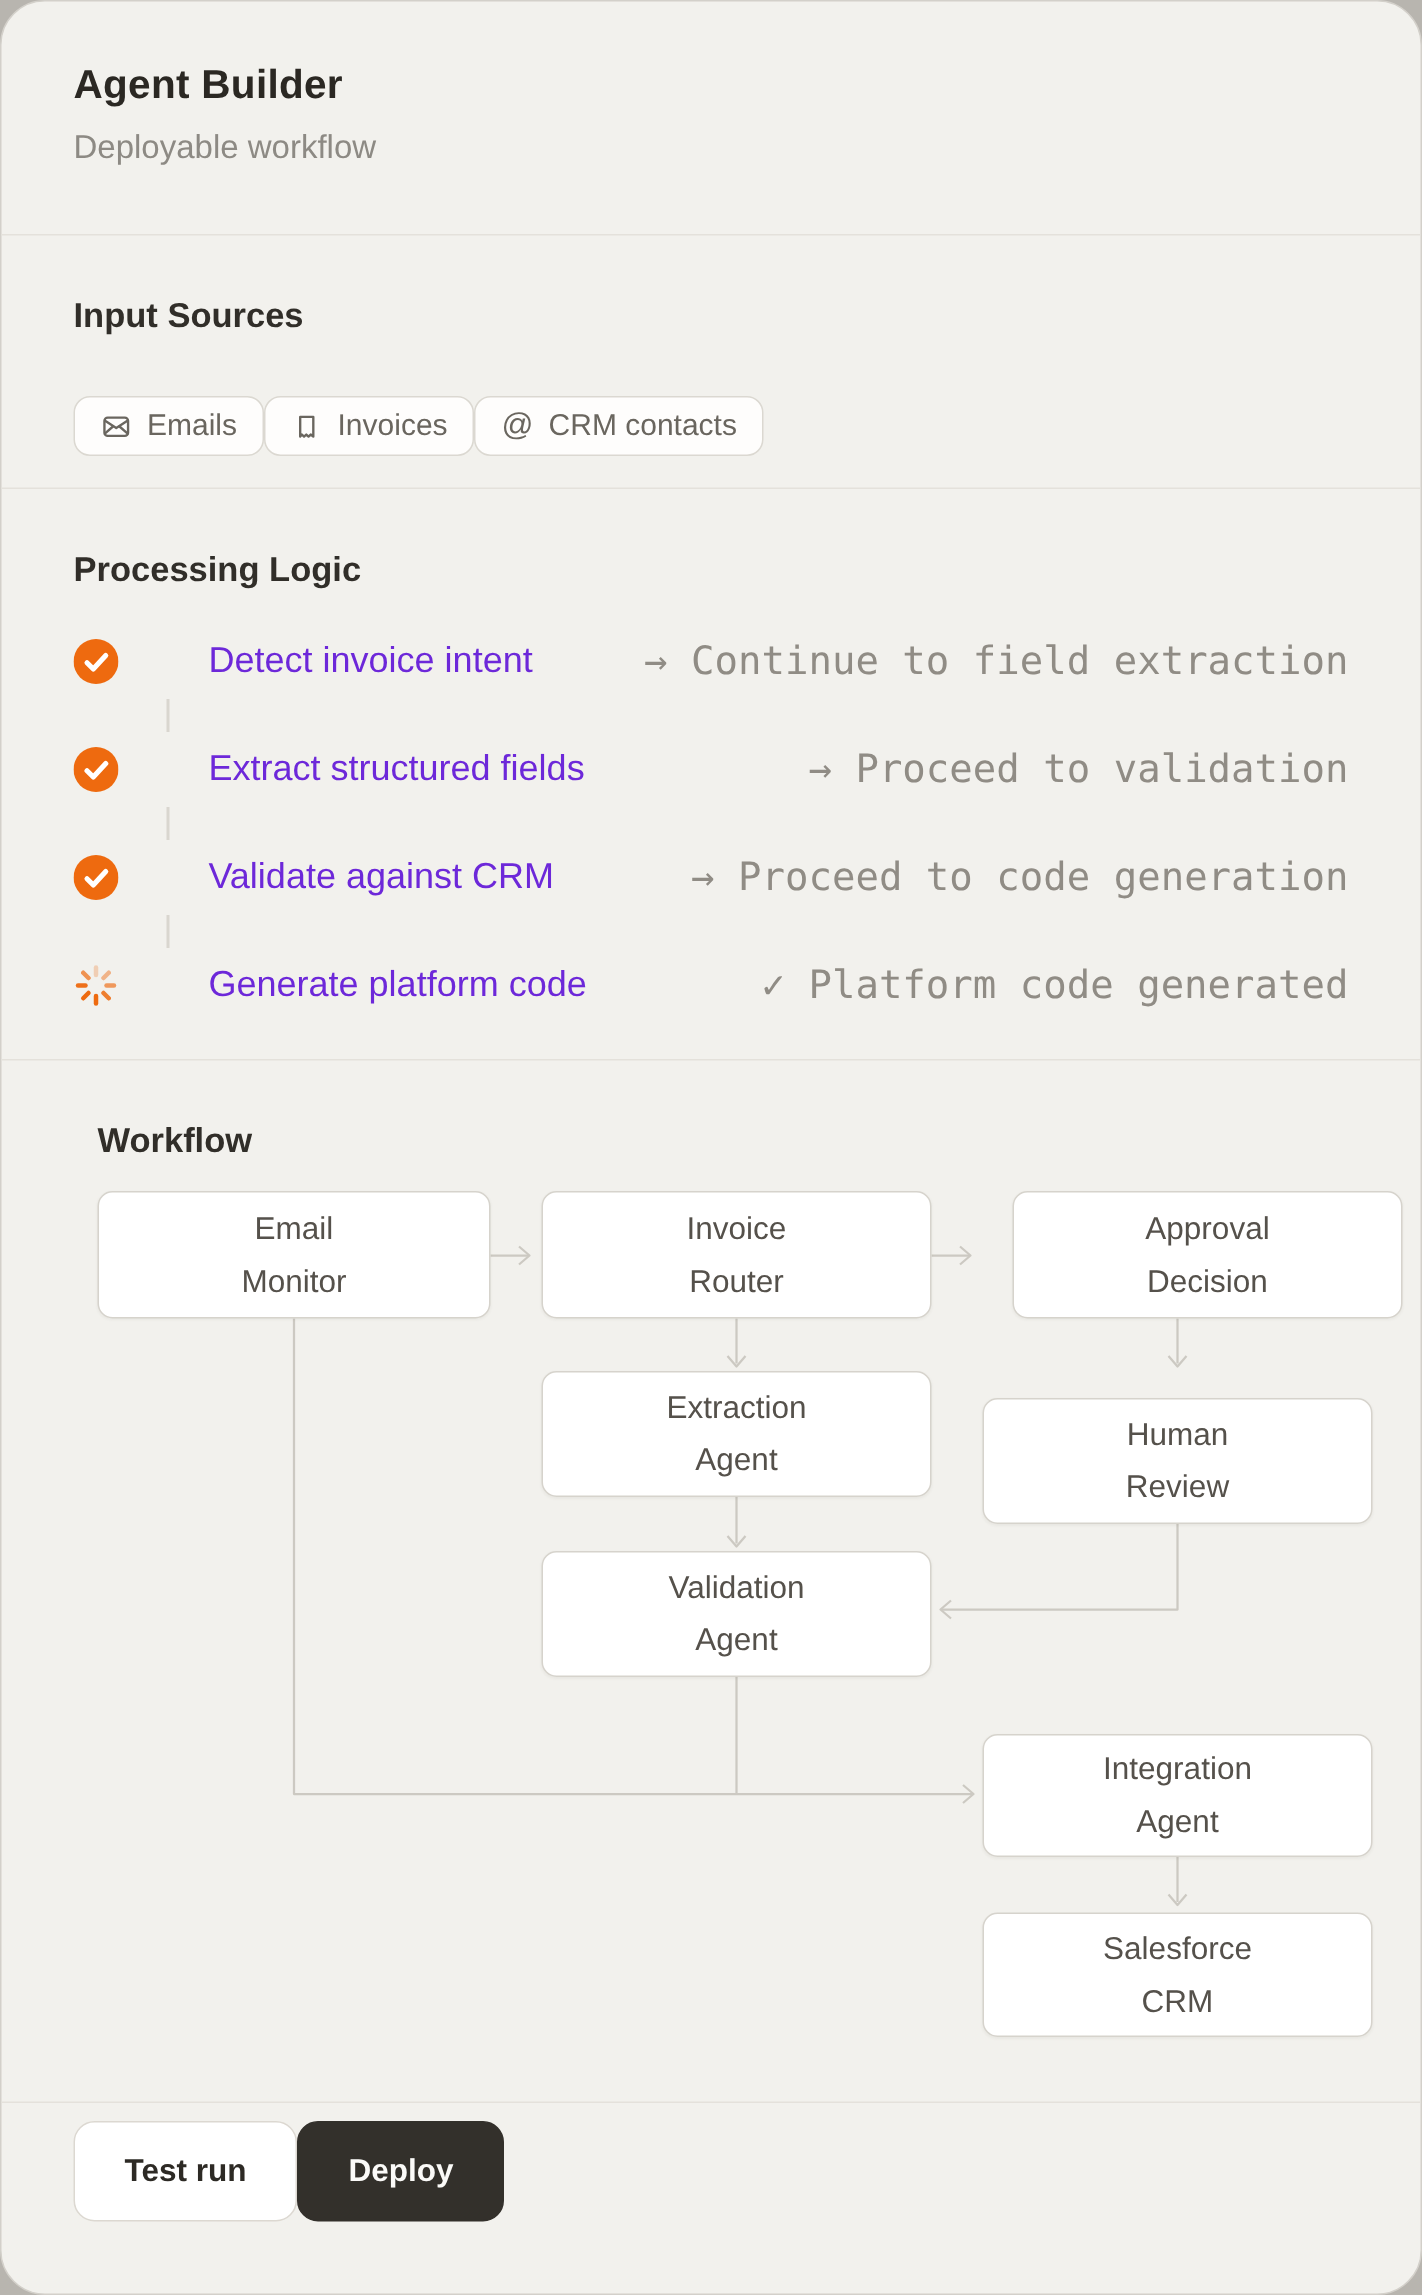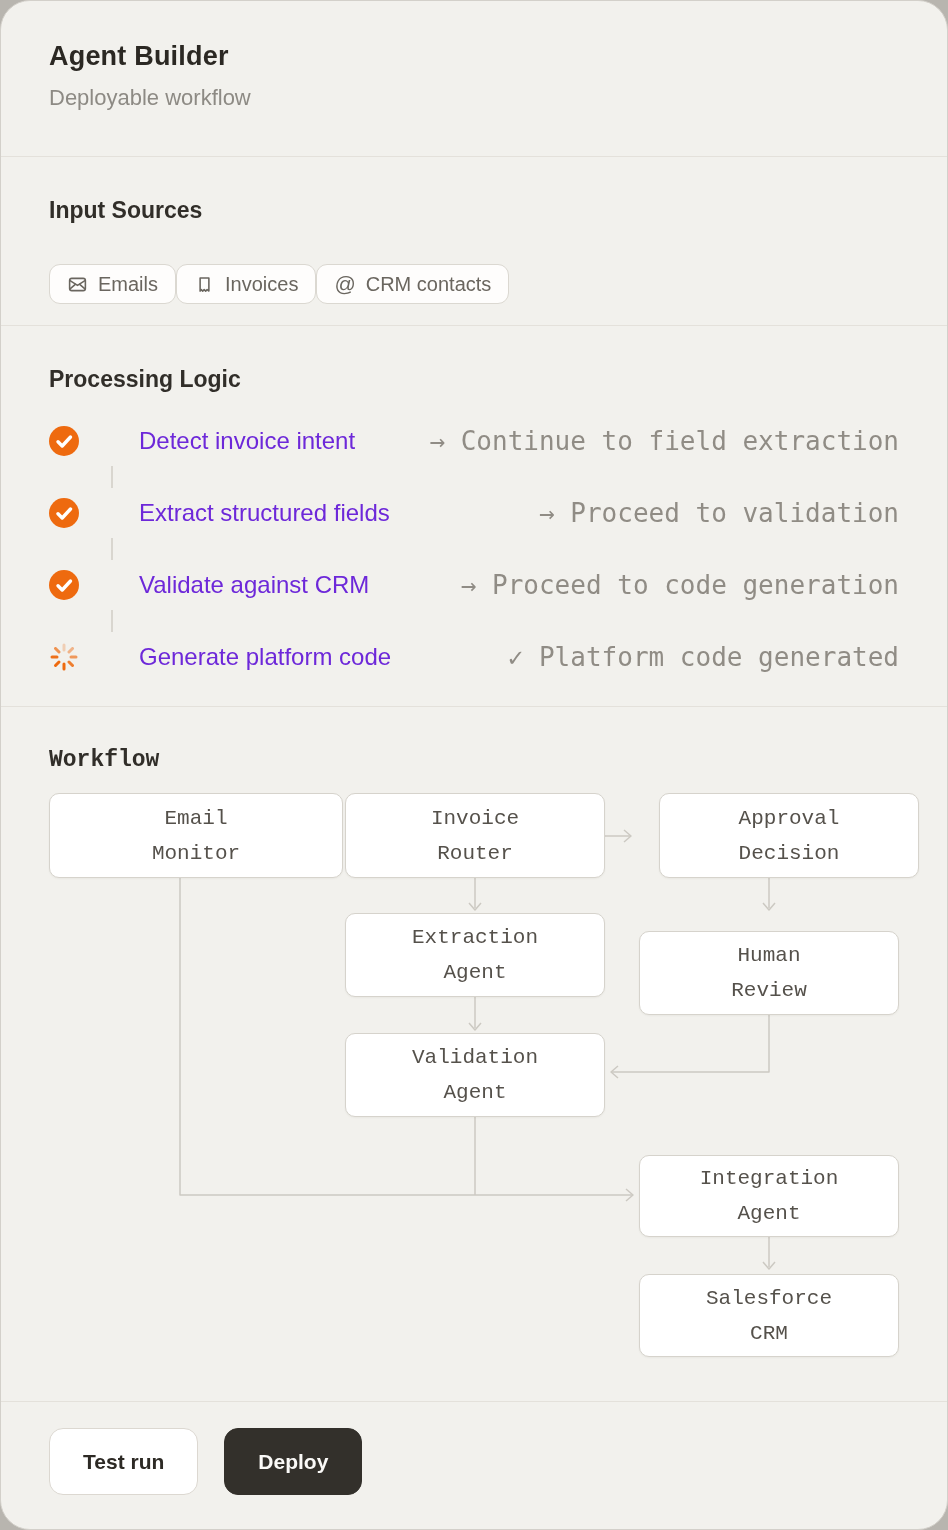--- a/index.html
+++ b/index.html
@@ -13,22 +13,22 @@
     width:948px; height:1530px;
     background:#f2f1ed;
     border-radius:30px;
     border:1px solid #d3d0ca;
     overflow:hidden;
   }
   .section { padding-left:48px; padding-right:48px; }
   .sec-header { height:155px; padding-top:40px; }
   .sec-inputs { height:169px; border-top:1px solid #e4e1db; padding-top:40px; }
   .sec-logic  { height:381px; border-top:1px solid #e4e1db; padding-top:40px; }
-  .sec-flow   { height:695px; border-top:1px solid #e4e1db; padding-top:40px; padding-left:0; padding-right:0;font-family:Liberation Mono, monospace; }
-  .sec-footer { height:130px; border-top:1px solid #e4e1db; padding-top:26px; display:flex; gap:26px; }
+  .sec-flow   { height:695px; border-top:1px solid #e4e1db; padding-top:40px; padding-left:16px; padding-right:0; }
+  .sec-footer { height:130px; border-top:1px solid #e4e1db; padding-top:12px; display:flex; }
 
   .title { font-size:27px; font-weight:700; color:#2b2823; letter-spacing:0.2px; }
   .subtitle { margin-top:13px; font-size:22px; color:#8d8a84; }
 
   .sec-heading { font-size:23px; font-weight:600; color:#312e29; }
 
   .chip-row { margin-top:40px; display:flex; }
   .chip {
     display:inline-flex; align-items:center; gap:10px;
     height:40px; padding:0 17px;
@@ -52,21 +52,21 @@
   .diagram { position:relative; width:948px; height:566px; margin-top:19px; }
   .diagram svg.wires { position:absolute; left:0; top:0; z-index:0; }
   .node {
     position:absolute; z-index:1;
     background:#ffffff; border:1px solid #d6d3cc; border-radius:10px;
     box-shadow:0 1px 2px rgba(60,55,45,0.05);
     display:flex; flex-direction:column; align-items:center; justify-content:center;
     font-size:21px; color:#55514b; line-height:35px; text-align:center;
     cursor:pointer;
   }
-  .n-email       { left:48px;  top:1px;   width:294px; height:85px; }
+  .n-email       { left:48px;  top:1px;   width:262px; height:85px; }
   .n-invoice     { left:344px; top:1px;   width:260px; height:85px; }
   .n-approval    { left:658px; top:1px;   width:260px; height:85px; }
   .n-extraction  { left:344px; top:121px; width:260px; height:84px; }
   .n-human       { left:638px; top:139px; width:260px; height:84px; }
   .n-validation  { left:344px; top:241px; width:260px; height:84px; }
   .n-integration { left:638px; top:363px; width:260px; height:82px; }
   .n-salesforce  { left:638px; top:482px; width:260px; height:83px; }
 
   .btn {
     height:67px; border-radius:14px; padding:0 33px;

